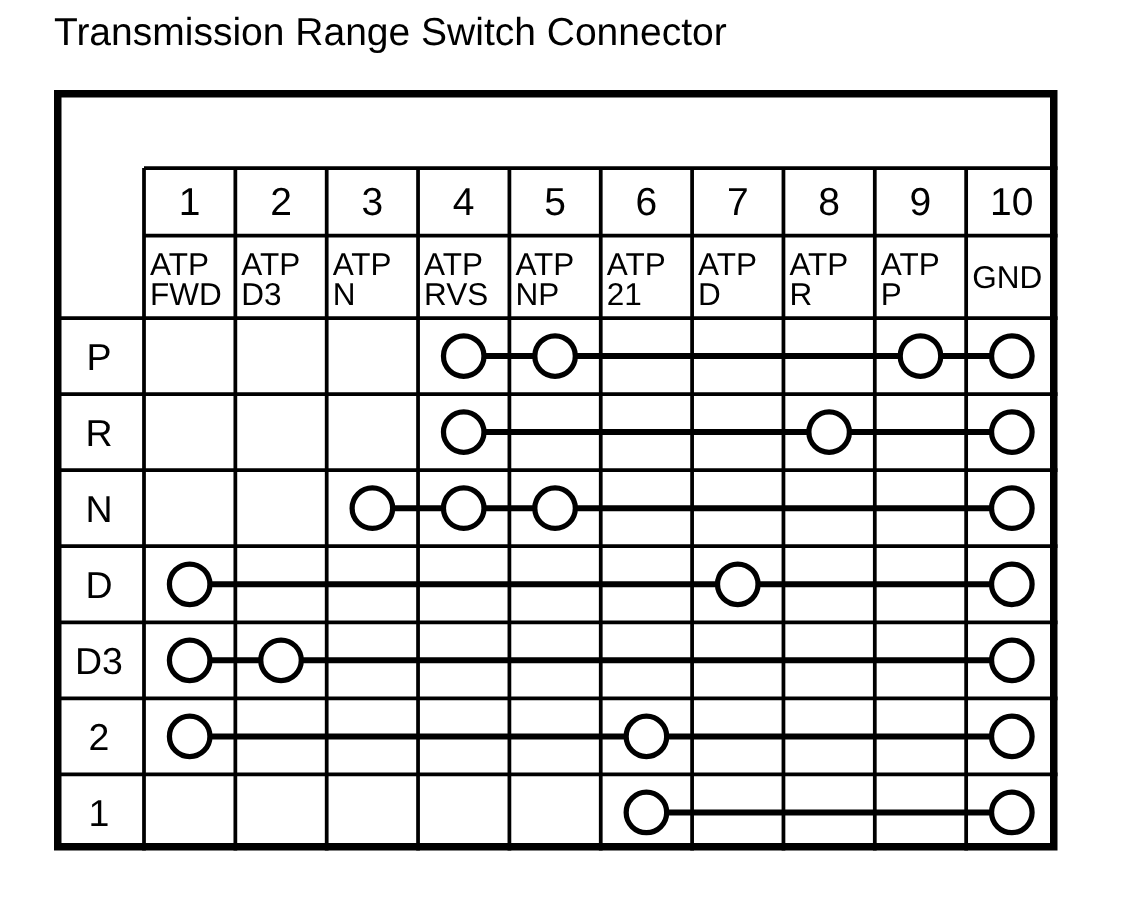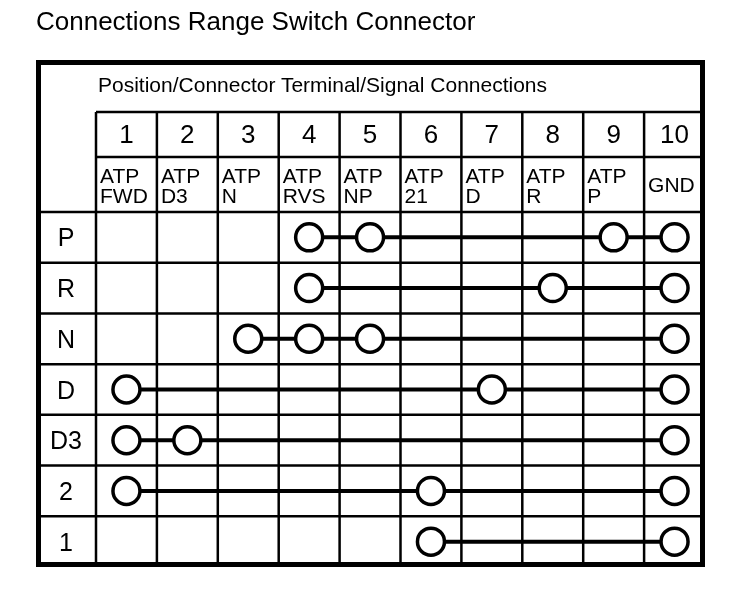--- a/index.html
+++ b/index.html
@@ -41,23 +41,22 @@
   }
   #grid-svg text {
     font-family: "Liberation Sans", sans-serif;
     fill: #000000;
   }
 </style>
 </head>
 <body>
 
 <div class="canvas">
-  <div class="title">Connections Range Switch Connector</div>
+  <div class="title">Transmission Range Switch Connector</div>
 
-  <div class="table-header">Position/Connector Terminal/Signal Connections</div>
 
   <svg id="grid-svg" width="752" height="608" viewBox="0 0 752 608">
       <rect x="38.5" y="62.5" width="664" height="502" fill="none" stroke="#000000" stroke-width="5"></rect>
       <line x1="96" y1="112" x2="705" y2="112" stroke="#000000" stroke-width="2.5"></line>
       <line x1="96" y1="157" x2="705" y2="157" stroke="#000000" stroke-width="2.5"></line>
       <line x1="36" y1="212" x2="705" y2="212" stroke="#000000" stroke-width="2.5"></line>
       <line x1="36" y1="262.7142857142857" x2="705" y2="262.7142857142857" stroke="#000000" stroke-width="2.5"></line>
       <line x1="36" y1="313.42857142857144" x2="705" y2="313.42857142857144" stroke="#000000" stroke-width="2.5"></line>
       <line x1="36" y1="364.1428571428571" x2="705" y2="364.1428571428571" stroke="#000000" stroke-width="2.5"></line>
       <line x1="36" y1="414.8571428571429" x2="705" y2="414.8571428571429" stroke="#000000" stroke-width="2.5"></line>

